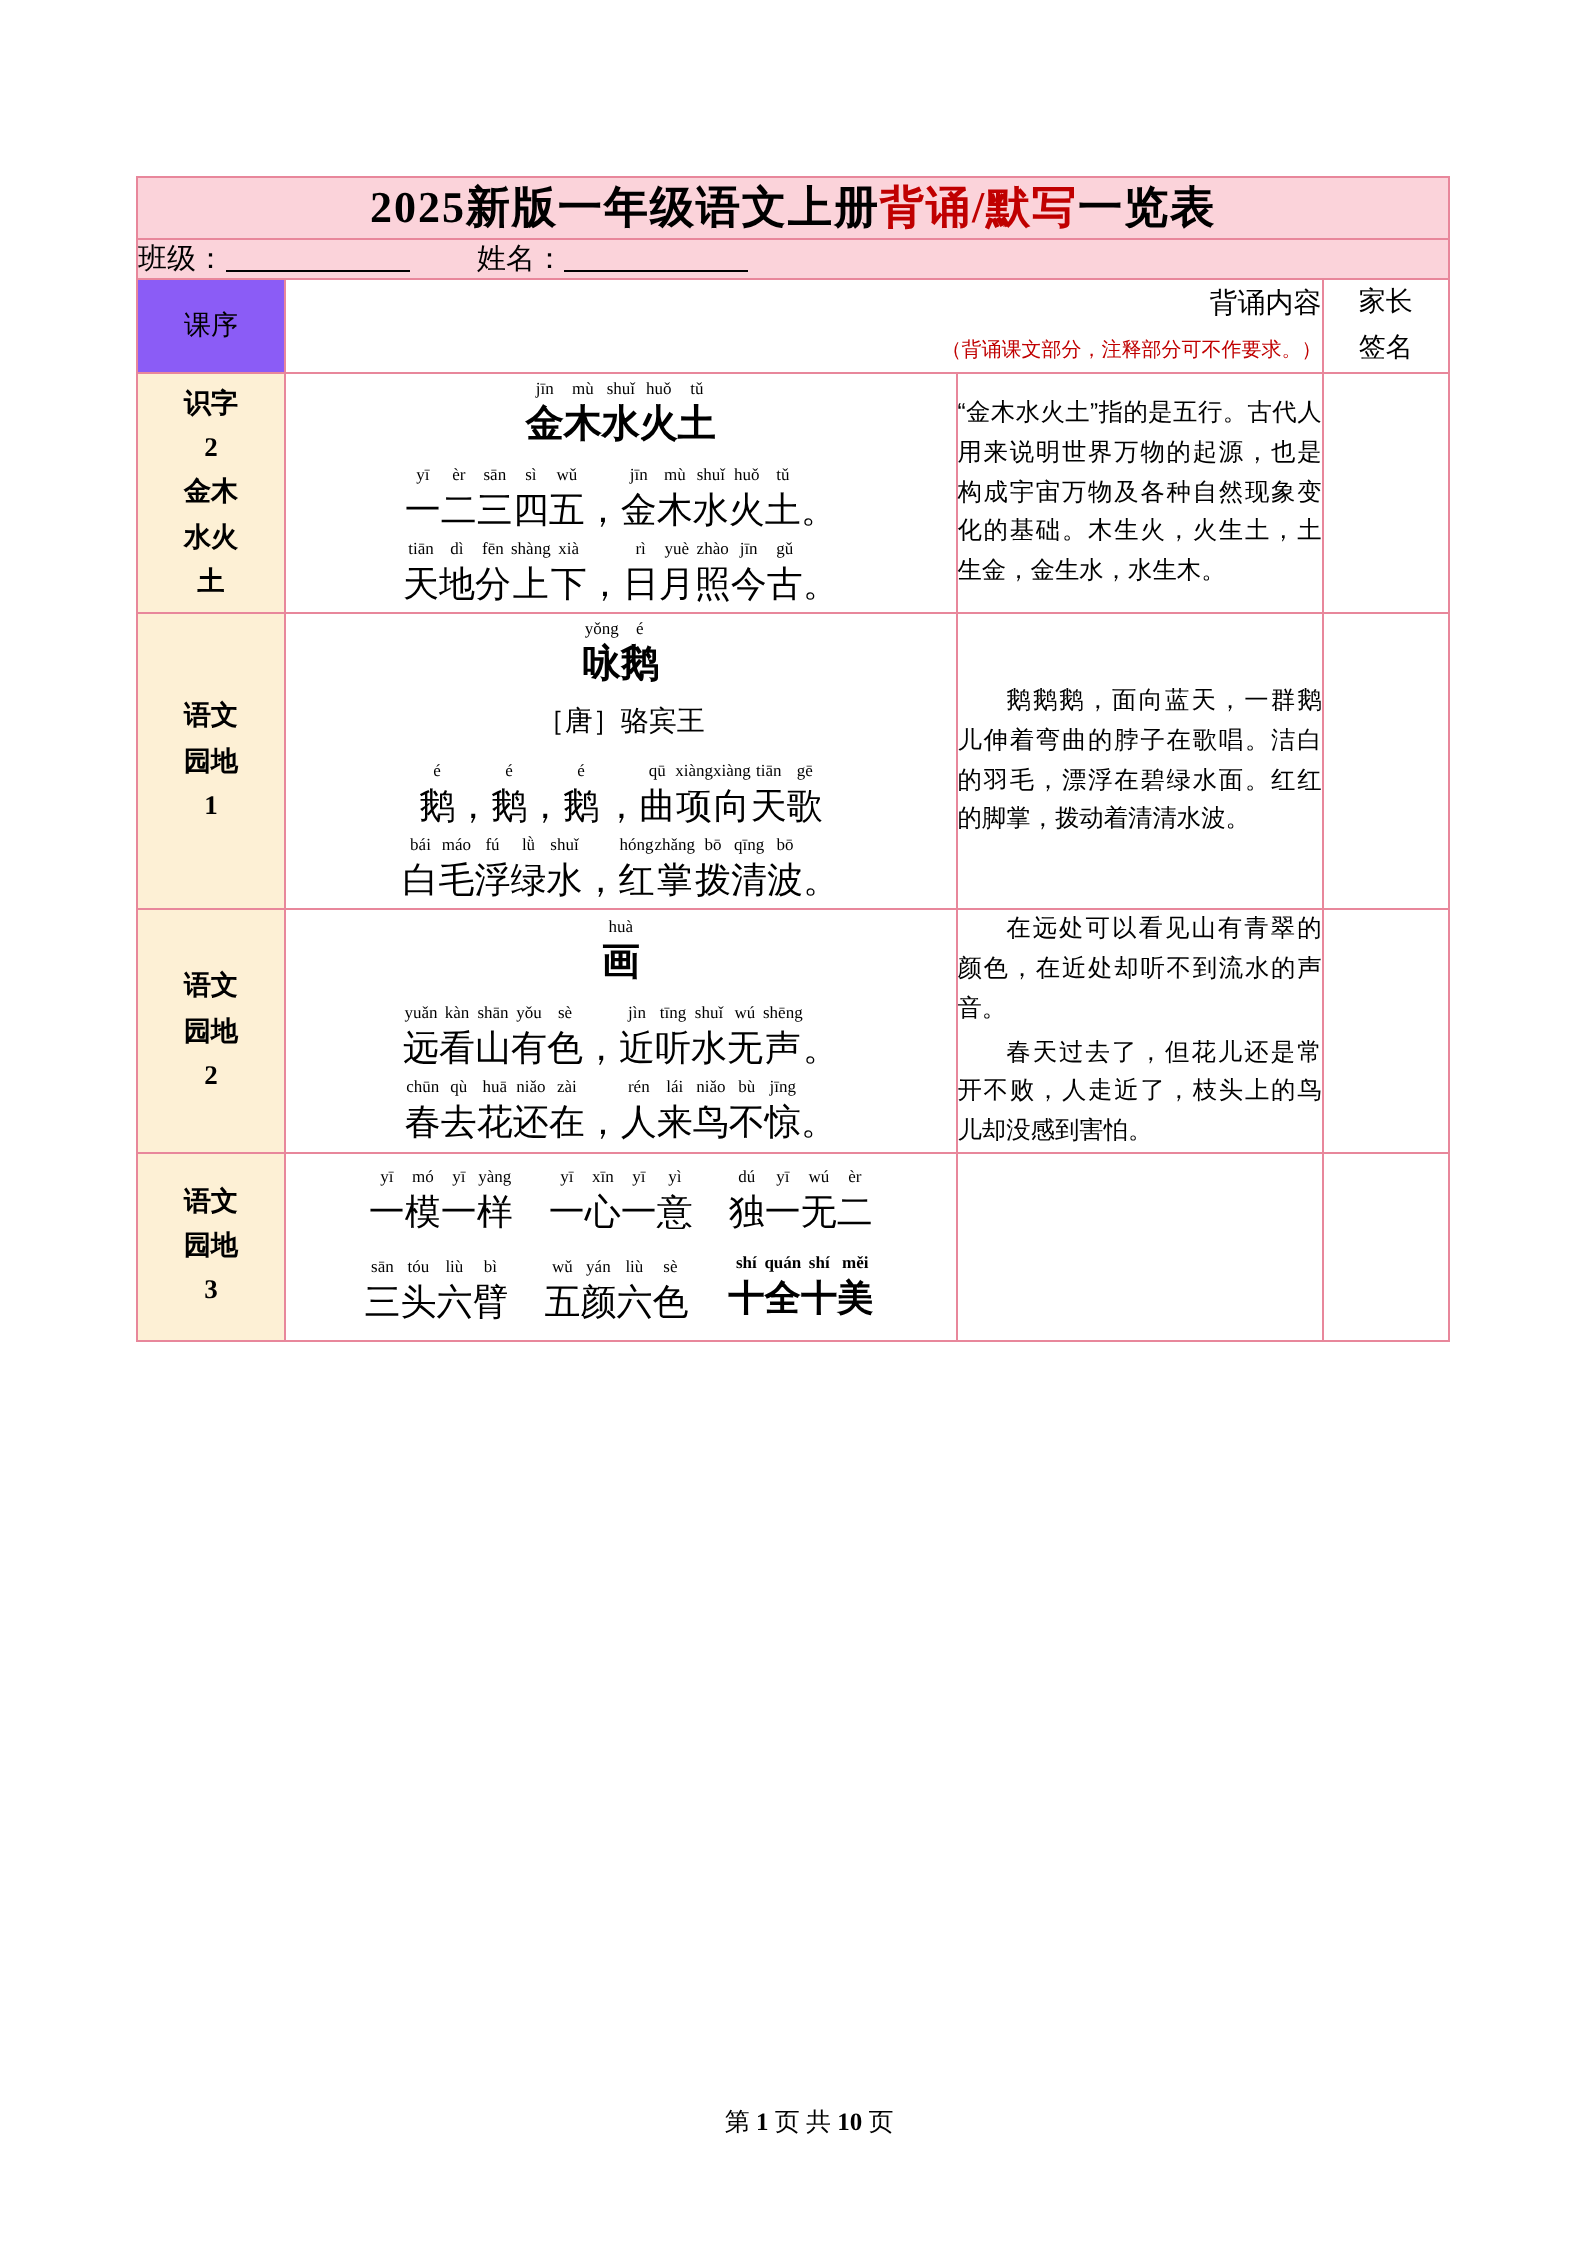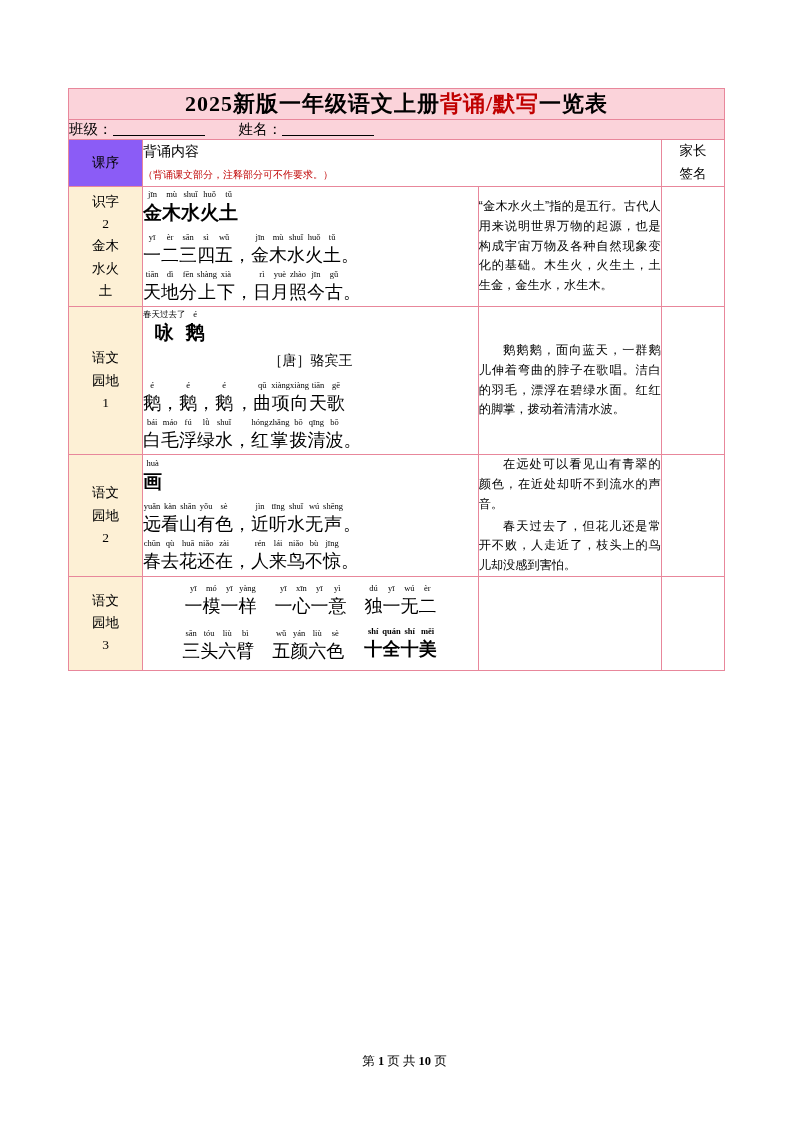--- a/index.html
+++ b/index.html
@@ -61,21 +61,21 @@
     width: 34px;
   }
   .hdr-course {
     width: 68px;
     background: #8b5cf6;
     text-align: center;
     font-size: 13.5px;
     padding: 16px 0;
   }
   .hdr-content {
-    text-align: left;
+    text-align: right;
     padding: 10px 0 9px 0;
   }
   .hdr-content .l1 {
     font-size: 14px;
   }
   .hdr-content .l2 {
     font-size: 10px;
     color: #c00000;
     margin-top: 7px;
   }
@@ -84,21 +84,21 @@
     text-align: center;
     font-size: 13.5px;
     line-height: 1.7;
     padding: 12px 0;
   }
   td.course {
     width: 68px;
     background: #fdf0d5;
     text-align: center;
     font-size: 13.5px;
-    font-weight: normal;
+    font-weight: bold;
     line-height: 1.65;
     padding: 6px 2px;
   }
   td.poem {
     width: 308px;
     padding: 10px 8px 12px 8px;
     text-align: center;
     vertical-align: middle;
   }
   td.note {
@@ -116,20 +116,21 @@
   }
   td.note p + p {
     margin-top: 2px;
   }
   td.sign {
     width: 58px;
   }
   
   .ruby-line {
     display: flex;
+    justify-content: center;
     align-items: flex-end;
     flex-wrap: wrap;
     margin: 2px 0;
   }
   .ruby-line.tight {
     margin: 1px 0;
   }
   .rb {
     display: inline-flex;
     flex-direction: column;
@@ -361,21 +362,21 @@
         </tr>
         <tr>
           <td class="course">
             <div>语文</div>
             <div>园地</div>
             <div>1</div>
           </td>
           <td class="poem">
             <div class="ruby-line poem-title">
               <span class="rb big">
-                <span class="py">春天过去了</span>
+                <span class="py">yǒng</span>
                 <span class="hz">咏</span>
               </span>
               <span class="rb big">
                 <span class="py">é</span>
                 <span class="hz">鹅</span>
               </span>
             </div>
             <div class="poem-author">［唐］骆宾王</div>
             <div class="ruby-line">
               <span class="rb">

